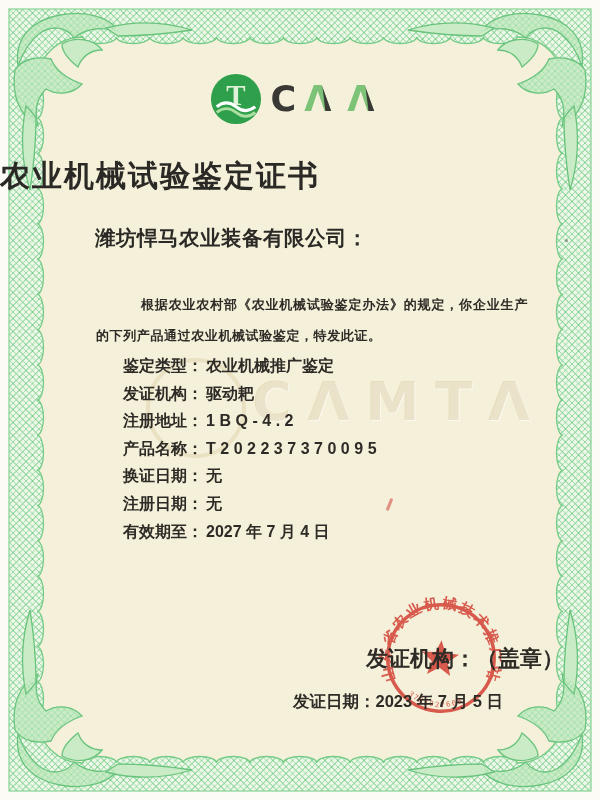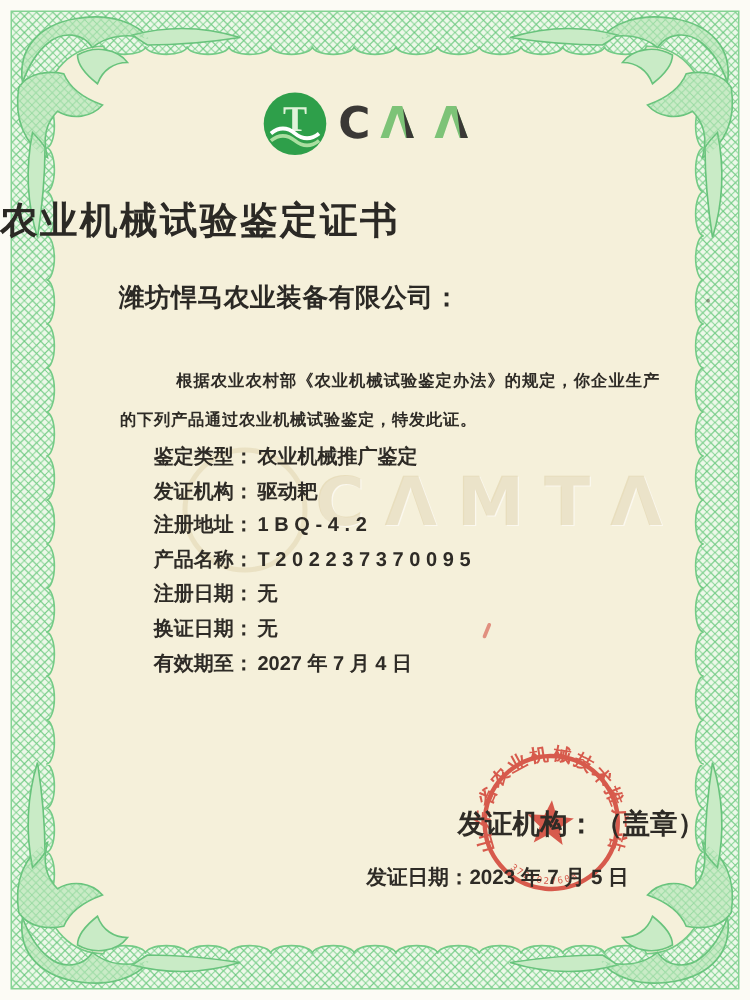--- a/index.html
+++ b/index.html
@@ -175,24 +175,24 @@
     <div class="frow">
       <span>发证机构：</span><span class="val">驱动耙</span>
     </div>
     <div class="frow">
       <span>注册地址：</span><span class="val mono">1BQ-4.2</span>
     </div>
     <div class="frow">
       <span>产品名称：</span><span class="val mono">T202237370095</span>
     </div>
     <div class="frow">
+      <span>换证日期：</span><span class="val">无</span>
+    </div>
+    <div class="frow">
       <span>注册日期：</span><span class="val">无</span>
-    </div>
-    <div class="frow">
-      <span>换证日期：</span><span class="val">无</span>
     </div>
     <div class="frow">
       <span>有效期至：</span><span class="val">2027 年 7 月 4 日</span>
     </div>
   </div>
 
   <svg class="stamp" viewBox="-66 -66 132 132" xmlns="http://www.w3.org/2000/svg" xmlns:xlink="http://www.w3.org/1999/xlink">
     <g transform="rotate(5)" opacity="0.88">
       <circle r="54" fill="none" stroke="#dc4b43" stroke-width="3.6"></circle>
       <path id="arcT" d="M-44 26 A51 51 0 1 1 44 26" fill="none"></path>

